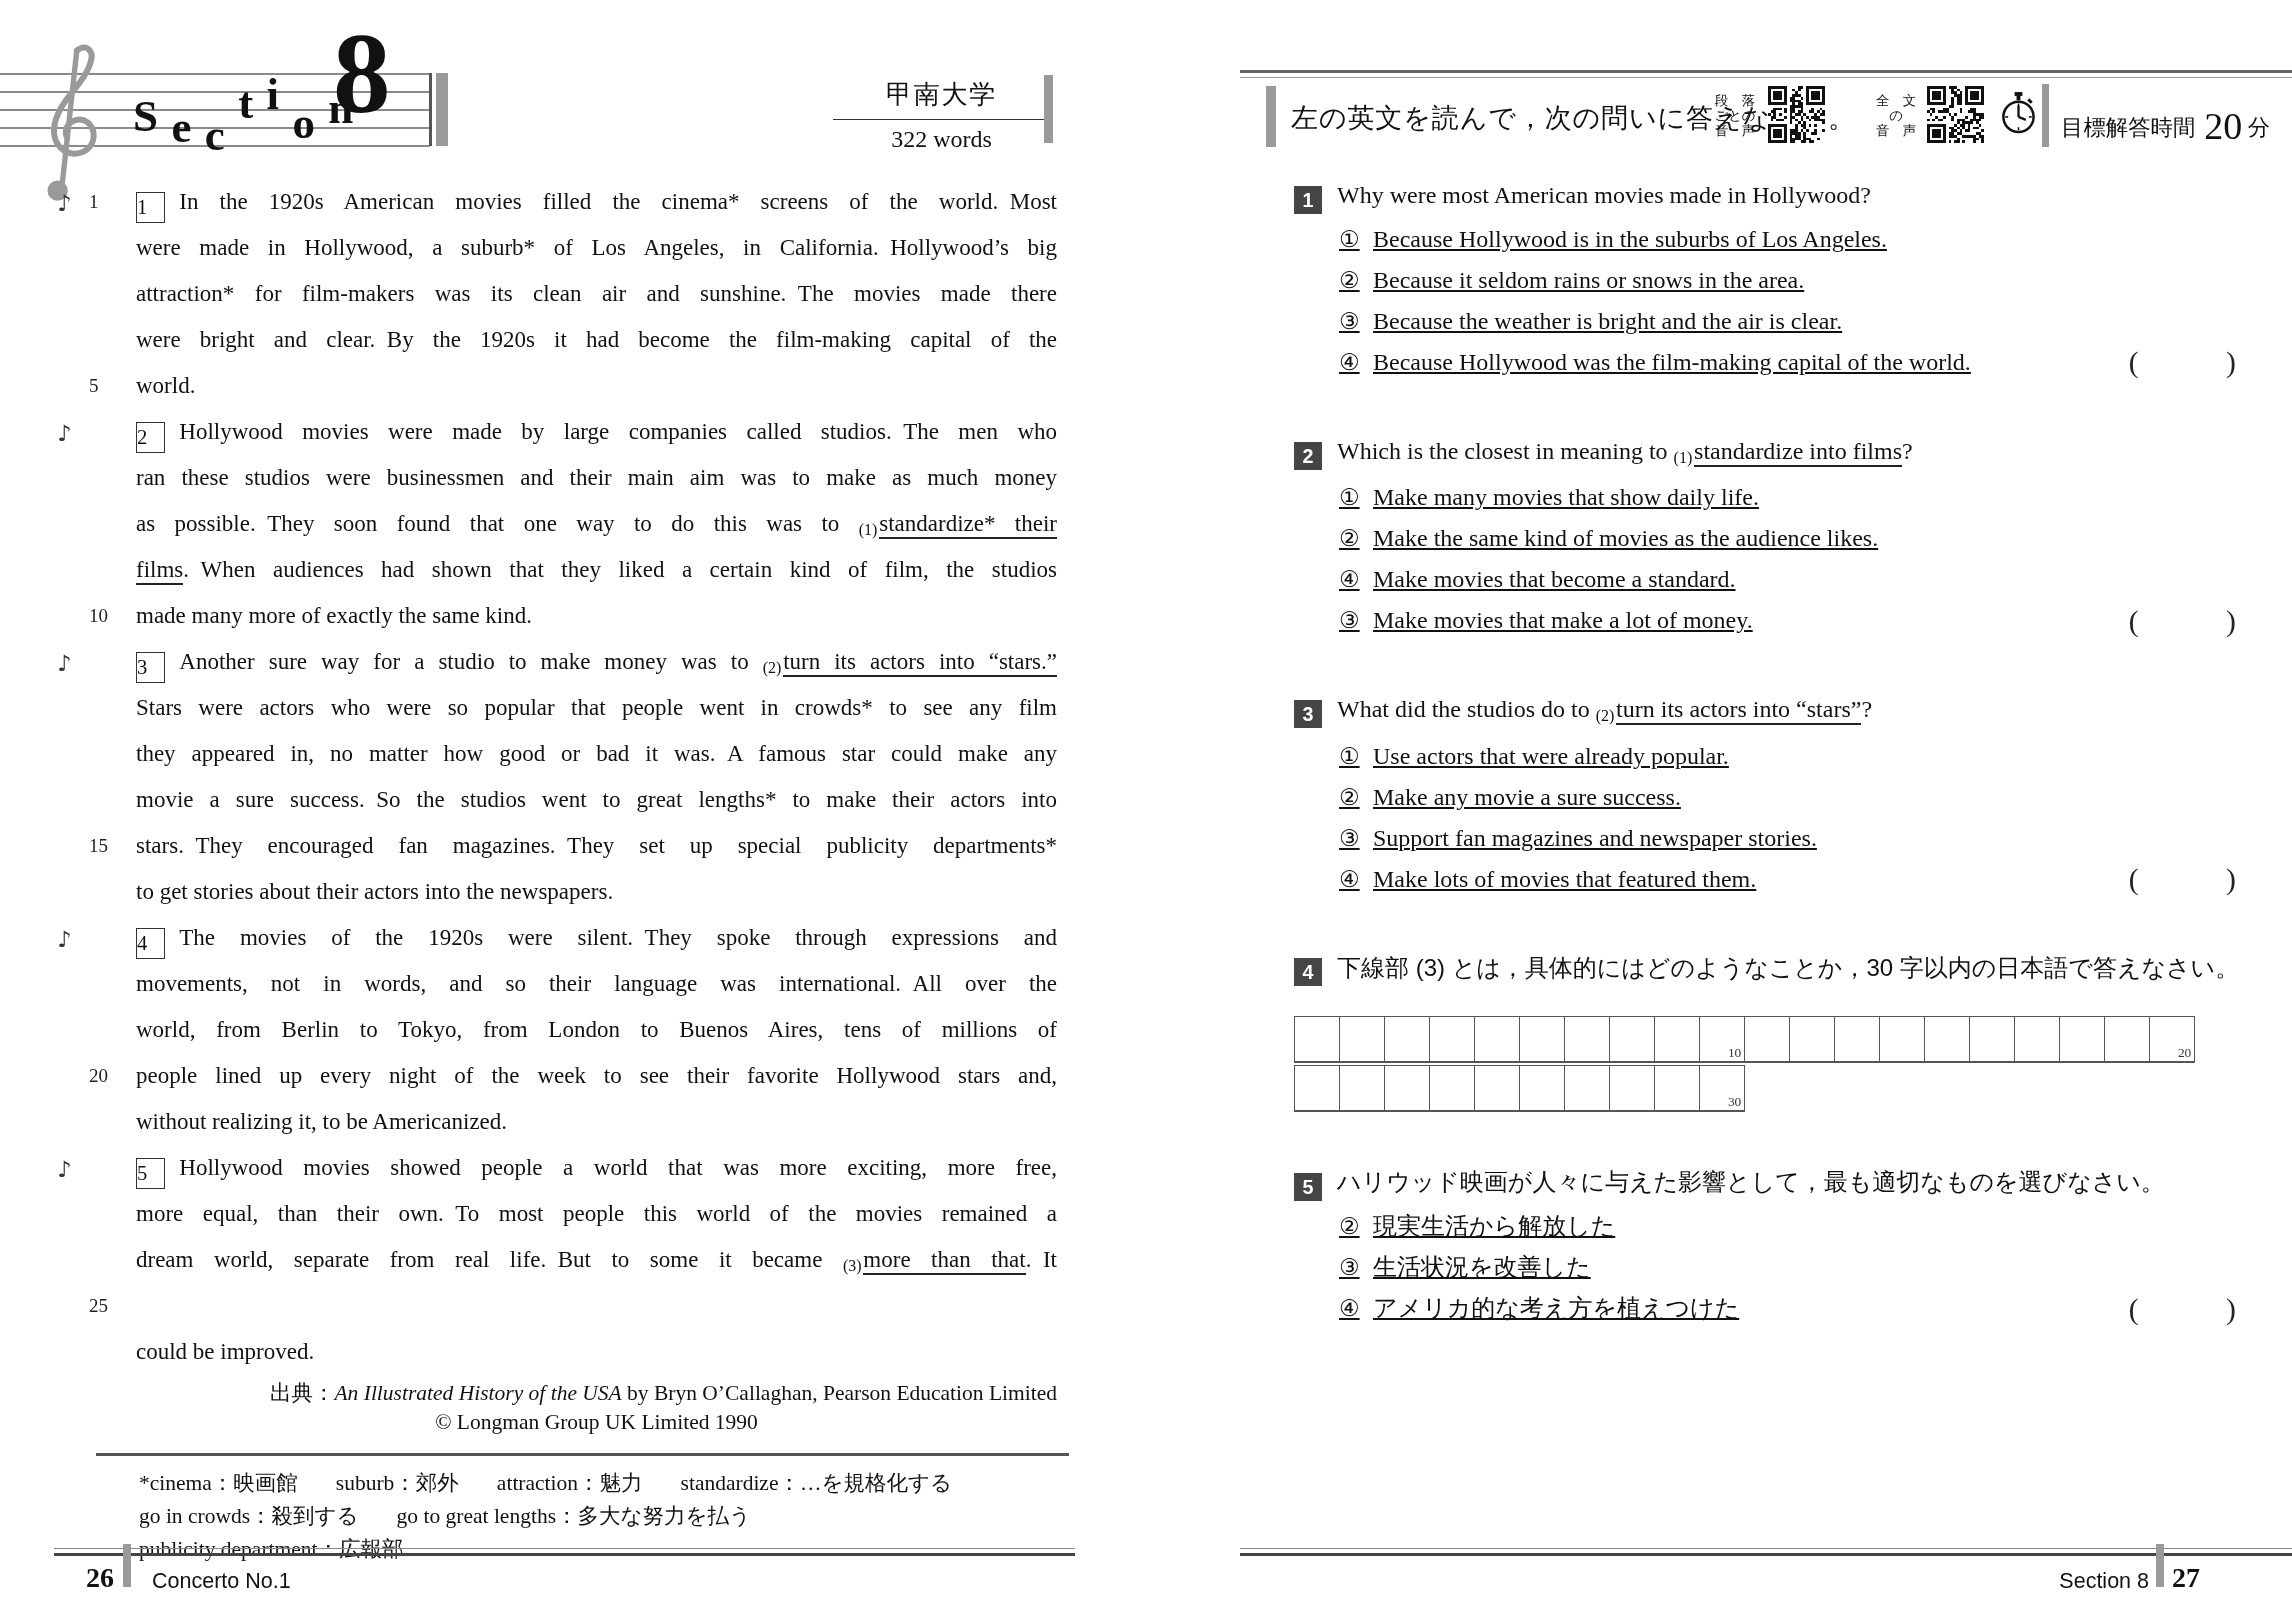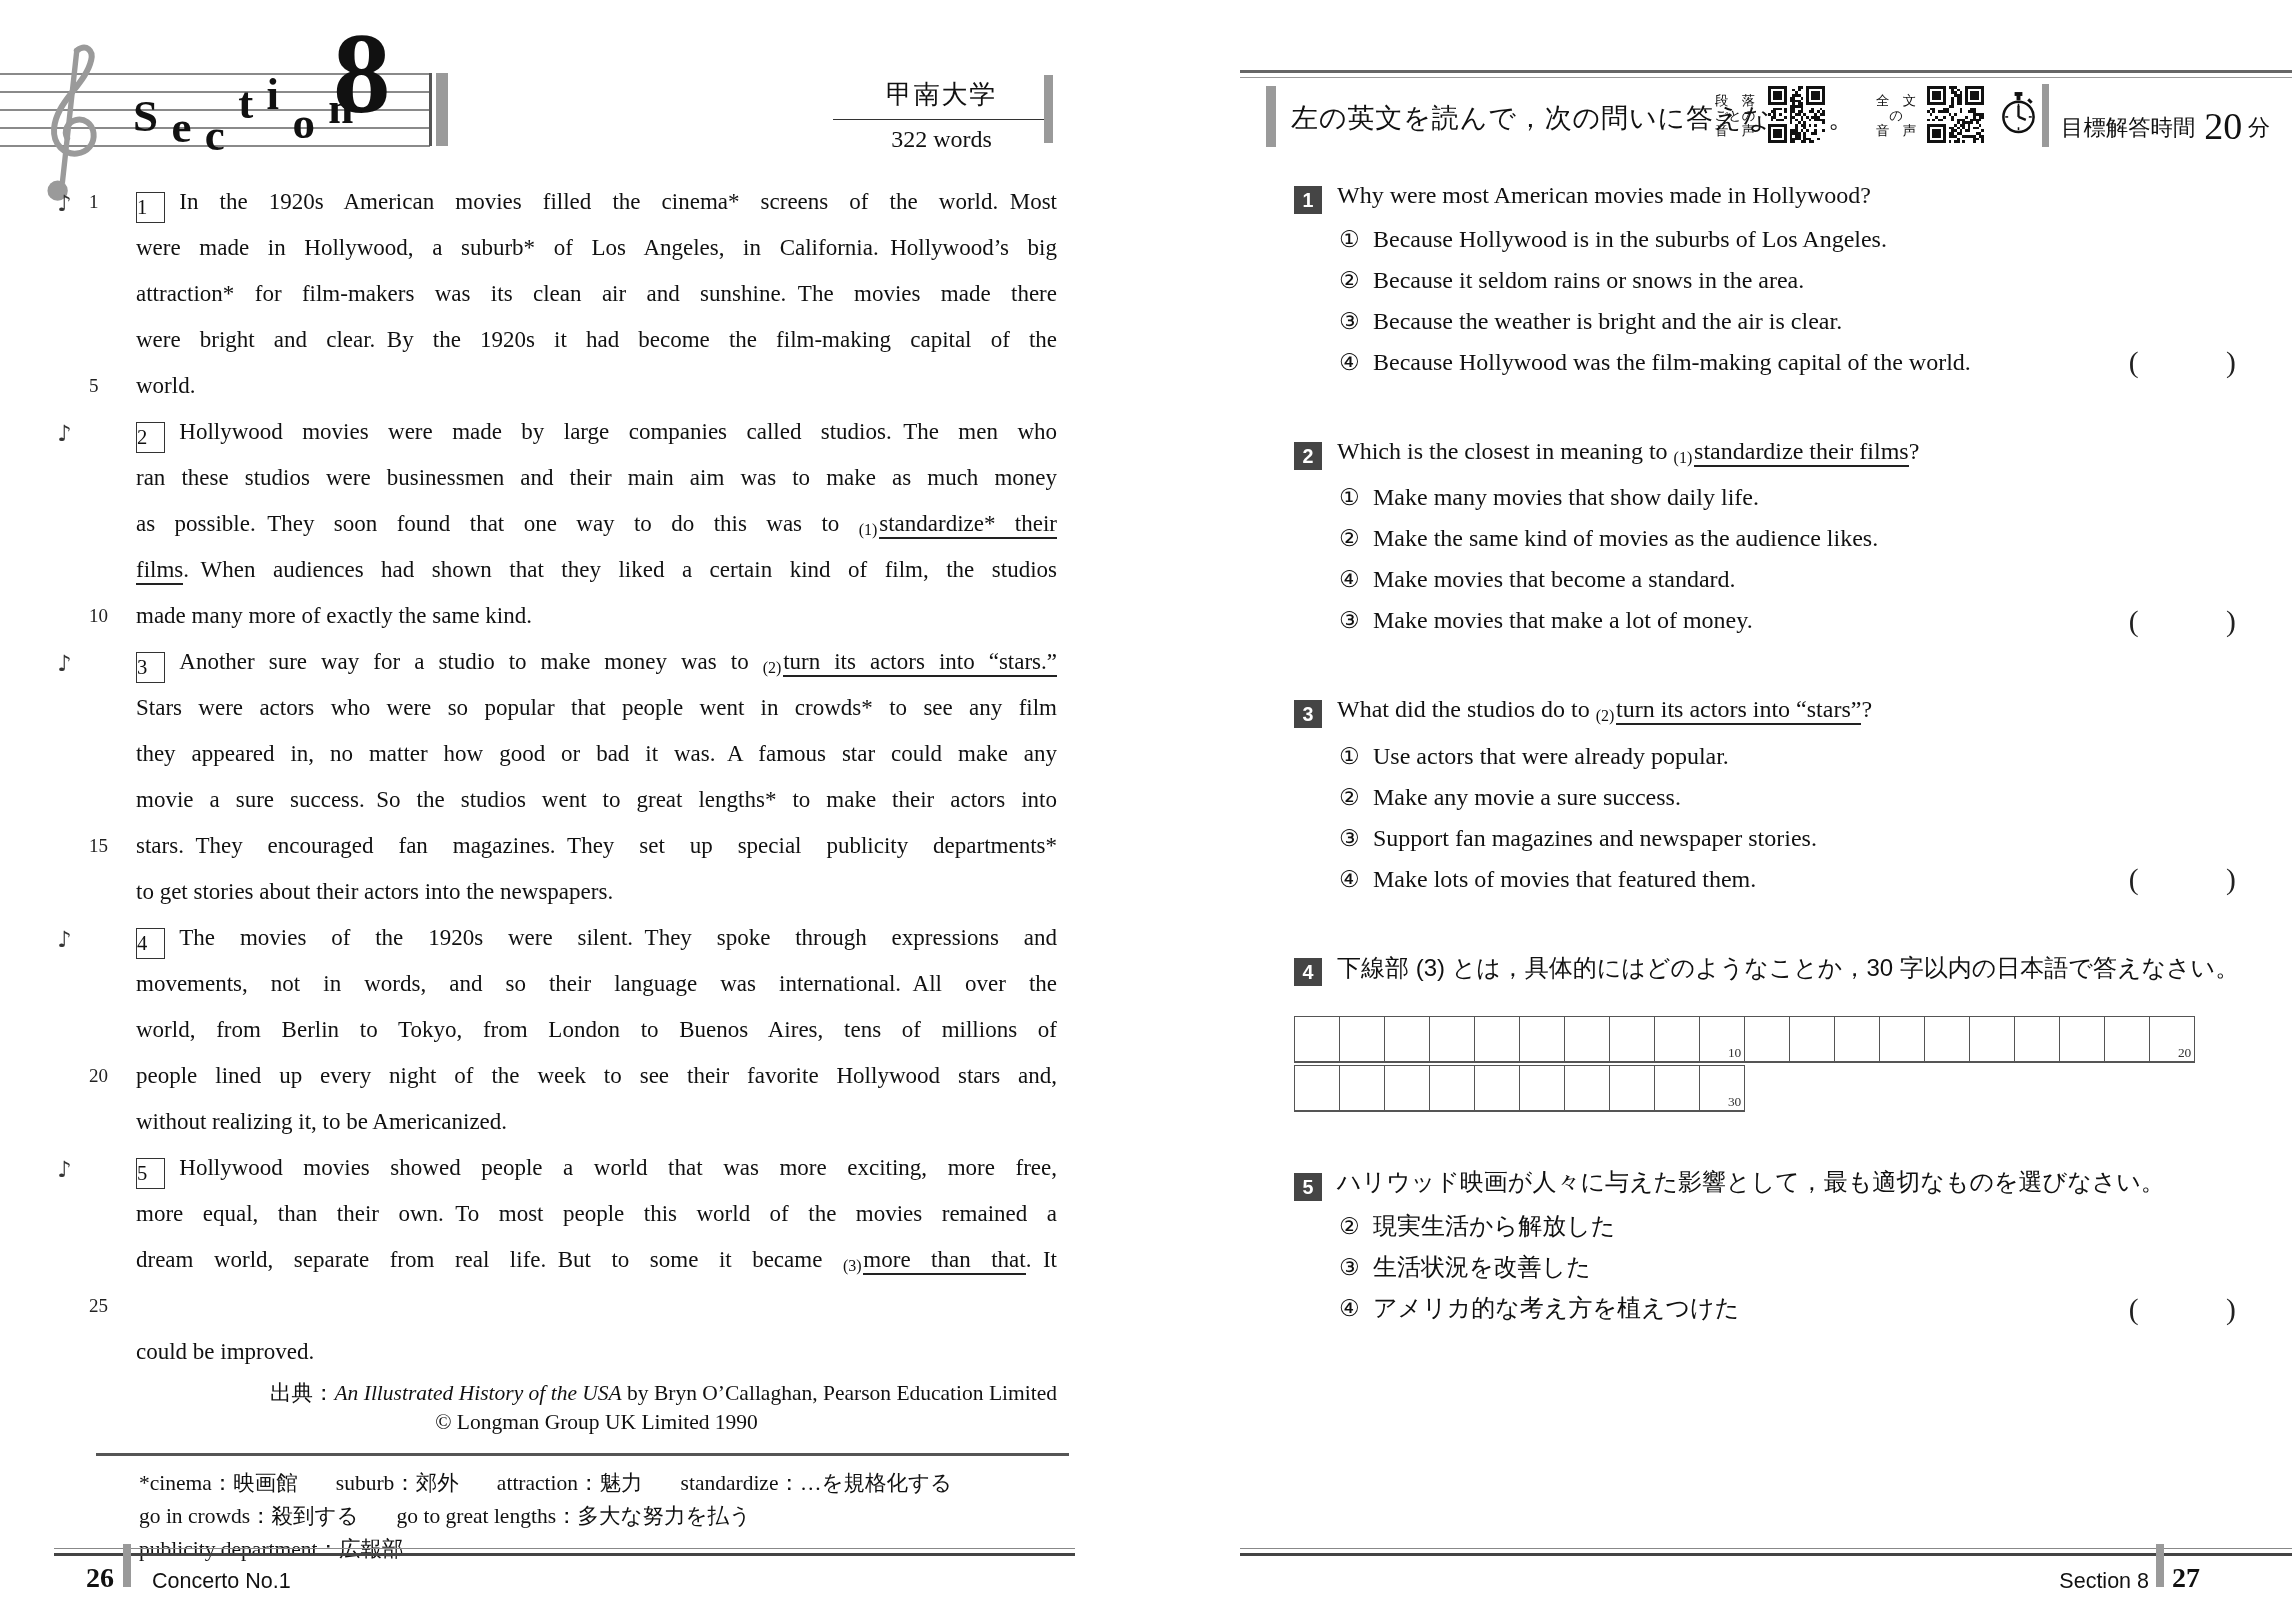--- a/index.html
+++ b/index.html
@@ -78,21 +78,21 @@
 
   
   .questions{position:absolute;left:148px;top:177px;width:949px;}
   .question{margin-bottom:50px;}
   .qhead{line-height:36px;font-size:24px;}
   .qnum{display:inline-block;width:28px;height:28px;background:#454545;color:#fff;
         font-family:"Liberation Sans","DejaVu Sans",sans-serif;font-size:19.7px;font-weight:bold;
         text-align:center;line-height:28px;margin-right:15px;vertical-align:-3.6px;}
   .jp{font-family:"Liberation Sans","DejaVu Sans",sans-serif;}
   .opts{position:relative;margin-top:5.4px;}
-  .opt{height:41px;line-height:41px;margin-left:45px;font-size:24px;}
+  .opt{height:41px;line-height:41px;margin-left:45px;font-size:24px;text-decoration:underline;}
   .optmark{font-family:"DejaVu Sans","Liberation Sans",sans-serif;font-size:23px;margin-right:13.4px;}
   .parens{position:absolute;right:7.2px;bottom:3.6px;width:107px;display:flex;
           justify-content:space-between;font-size:29.6px;color:#222;}
   .agrid{margin-top:30px;}
   .agrow{display:inline-flex;border-right:1.3px solid #555;border-bottom:2.2px solid #555;}
   .agrow2{display:block;}
   .agcell{position:relative;width:45px;height:45px;border-left:1.3px solid #555;border-top:1.3px solid #555;
           box-sizing:border-box;background:#fff;}
   .agmark{position:absolute;right:2.7px;bottom:0px;font-size:13.4px;color:#333;}
 </style>
@@ -474,21 +474,21 @@
           <div class="opt"><span class="optmark">②</span><span>Because it seldom rains or snows in the area.</span></div>
           <div class="opt"><span class="optmark">③</span><span>Because the weather is bright and the air is clear.</span></div>
           <div class="opt"><span class="optmark">④</span><span>Because Hollywood was the film-making capital of the world.</span></div>
           <span class="parens">
             <span>(</span>
             <span>)</span>
           </span>
         </div>
       </div>
       <div class="question">
-        <div class="qhead"><span class="qnum">2</span><span class="seg">Which is the closest in meaning to </span><span class="ref">(1)</span><span class="uline">standardize their films</span><span class="seg">?</span></div>
+        <div class="qhead"><span class="qnum">2</span><span class="seg">Which is the closest in meaning to </span><span class="ref">(1)</span><span class="uline">standardize into films</span><span class="seg">?</span></div>
         <div class="opts">
           <div class="opt"><span class="optmark">①</span><span>Make many movies that show daily life.</span></div>
           <div class="opt"><span class="optmark">②</span><span>Make the same kind of movies as the audience likes.</span></div>
           <div class="opt"><span class="optmark">④</span><span>Make movies that become a standard.</span></div>
           <div class="opt"><span class="optmark">③</span><span>Make movies that make a lot of money.</span></div>
           <span class="parens">
             <span>(</span>
             <span>)</span>
           </span>
         </div>

